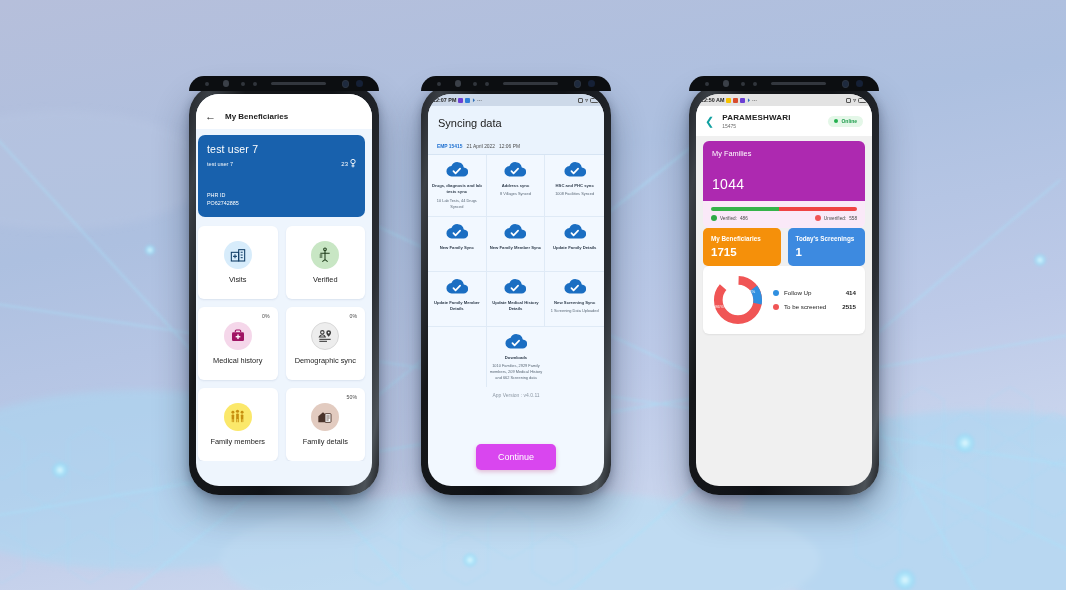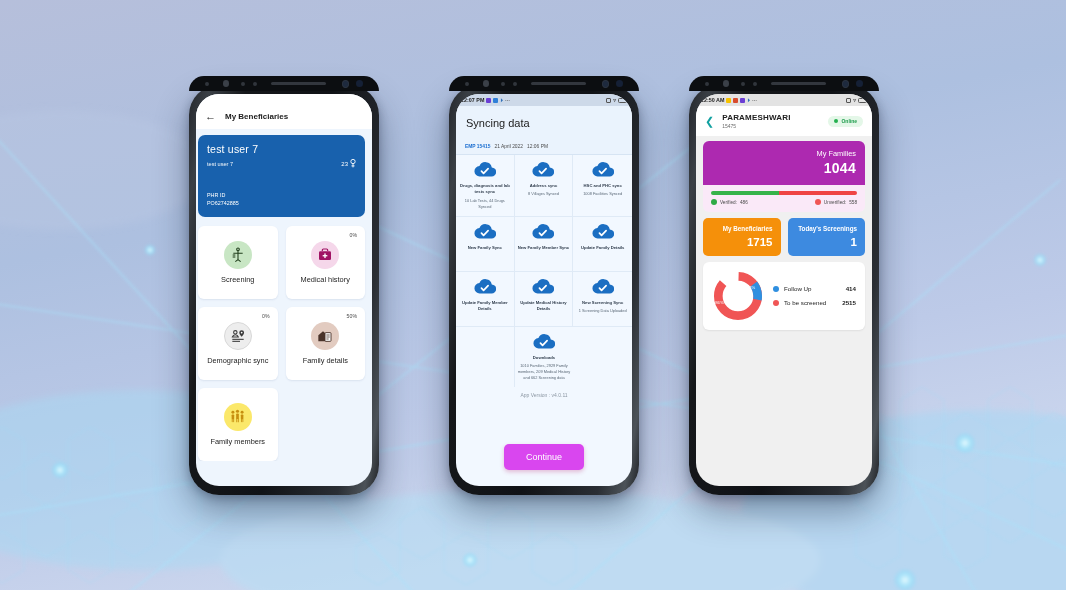--- a/index.html
+++ b/index.html
@@ -87,21 +87,21 @@
   }
   .tile-pct { position: absolute; top: 6px; right: 8px; font-size: 5.2px; color: #4a4a4a; }
   .tile-ico {
     width: 28px; height: 28px; border-radius: 50%;
     display: flex; align-items: center; justify-content: center;
     margin-bottom: 7px;
   }
   .tile-lbl { font-size: 7.4px; color: #1d1d1d; text-align: center; line-height: 1.2; }
 
   
-  #phone2 { left: 449px; top: 85px; width: 190px; height: 410px; }
+  #phone2 { left: 421px; top: 85px; width: 190px; height: 410px; }
   #phone2 .phone-inner { background: #f2f8ff; }
   #phone2 .statusbar { background: #cdd9e9; color:#222; }
   .p2-title { font-size: 11px; color: #1b1b1b; padding: 11px 10px 12px 10px; background: #eaf3fd; }
   .p2-meta {
     display: flex; align-items: baseline; gap: 4px; padding: 3px 9px 5px 9px;
     background: #eaf3fd; font-size: 4.9px; border-bottom: 1px solid #d6e4f3;
   }
   .p2-emp { color: #1c6fd0; font-weight: bold; }
   .p2-date { color: #4a4a4a; }
   .sync-grid {
@@ -136,25 +136,25 @@
   .p3-back { color: #13a1a1; font-size: 11px; line-height: 1; cursor: pointer; }
   .p3-user { display: flex; flex-direction: column; gap: 1px; }
   .p3-name { font-size: 8px; font-weight: bold; color: #212121; letter-spacing: .2px; }
   .p3-id { font-size: 5px; color: #6c6c6c; }
   .p3-online {
     margin-left: auto; background: #e4f7e8; color: #1f9d4d;
     border-radius: 8px; font-size: 5px; font-weight: bold;
     padding: 2.5px 6px; display: flex; align-items: center; gap: 3px;
   }
   .p3-online .bulb { width: 4px; height: 4px; border-radius: 50%; background: #24b04f; }
-  .p3-body { padding: 5px 7px; display: flex; flex-direction: column; gap: 6px; flex: 1; text-align: right; }
+  .p3-body { padding: 5px 7px; display: flex; flex-direction: column; flex: 1; }
   .fam-card { background: #fae9f8; border-radius: 6px; overflow: hidden; }
   .fam-top { background: #ad29b0; color: #fff; padding: 8px 9px 9px 9px; }
   .fam-lbl { font-size: 7.4px; }
-  .fam-num { font-size: 14px; font-weight: bold; margin-top: 2px; letter-spacing: .3px; }
+  .fam-num { font-size: 14px; font-weight: normal; margin-top: 18px; letter-spacing: .3px; }
   .vbar { height: 4px; display: flex; border-radius: 3px; overflow: hidden; margin: 6px 8px 0 8px; }
   .vbar .g { background: #36b34a; }
   .vbar .r { background: #ef4444; }
   .vlegend { display: flex; padding: 4px 8px 7px 8px; font-size: 4.7px; color: #4b4b4b; }
   .vleg { display: flex; align-items: center; gap: 3px; }
   .vleg:last-child { margin-left: auto; }
   .ring { width: 6px; height: 6px; border-radius: 50%; display: inline-block; }
   .ring.g { background: #2eaa46; } .ring.r { background: #f05555; }
 
   .stat-row { display: flex; gap: 7px; }
@@ -295,35 +295,50 @@
           </span>
         </div>
         <div class="pc-foot">
           <div>PHR ID</div>
           <div>PO62742885</div>
         </div>
       </div>
 
       <div class="tile-grid">
 
+        <div class="tile">
+          <span class="tile-pct"></span>
+          <span class="tile-ico" style="background:#d7ecfb">
+            <svg width="16" height="16" viewBox="0 0 24 24" fill="none" stroke="#123f68" stroke-width="1.6">
+              <rect x="2" y="8" width="11" height="13"></rect>
+              <rect x="13" y="4" width="9" height="17"></rect>
+              <line x1="7.5" y1="11" x2="7.5" y2="17"></line>
+                <line x1="4.5" y1="14" x2="10.5" y2="14"></line>
+              <line x1="16" y1="8" x2="19" y2="8"></line>
+                <line x1="16" y1="12" x2="19" y2="12"></line>
+                <line x1="16" y1="16" x2="19" y2="16"></line>
+            </svg>
+          </span>
+          <span class="tile-lbl">Visits</span>
+        </div>
 
         <div class="tile">
           <span class="tile-pct"></span>
           <span class="tile-ico" style="background:#c8e6c4">
             <svg width="16" height="16" viewBox="0 0 24 24" fill="none" stroke="#1f3d1b" stroke-width="1.6">
               <circle cx="12" cy="3.5" r="2"></circle>
               <line x1="12" y1="6" x2="12" y2="19"></line>
               <line x1="5" y1="9.5" x2="19" y2="9.5"></line>
               <line x1="12" y1="19" x2="8" y2="22"></line>
                 <line x1="12" y1="19" x2="16" y2="22"></line>
               <line x1="4" y1="12" x2="8" y2="12"></line>
                 <line x1="4" y1="15" x2="8" y2="15"></line>
             </svg>
           </span>
-          <span class="tile-lbl">Screening</span>
+          <span class="tile-lbl">Verified</span>
         </div>
 
         <div class="tile">
           <span class="tile-pct">0%</span>
           <span class="tile-ico" style="background:#f5d7ea">
             <svg width="16" height="16" viewBox="0 0 24 24">
               <path d="M8 6V4.6A1.6 1.6 0 0 1 9.6 3h4.8A1.6 1.6 0 0 1 16 4.6V6" fill="none" stroke="#a01464" stroke-width="1.8"></path>
               <rect x="3" y="6.5" width="18" height="13" rx="2" fill="#a01464"></rect>
               <rect x="11" y="9.6" width="2" height="7" fill="#fff"></rect>
               <rect x="8.5" y="12.1" width="7" height="2" fill="#fff"></rect>
@@ -338,34 +353,20 @@
             <svg width="16" height="16" viewBox="0 0 24 24">
               <circle cx="8" cy="6.5" r="2.6" fill="none" stroke="#3a3a3a" stroke-width="1.6"></circle>
               <path d="M3.5 13.5c.8-2.4 2.5-3.4 4.5-3.4s3.7 1 4.5 3.4z" fill="none" stroke="#3a3a3a" stroke-width="1.6"></path>
               <path d="M17.5 3.2a3.6 3.6 0 0 1 3.6 3.6c0 2.7-3.6 6.4-3.6 6.4s-3.6-3.7-3.6-6.4a3.6 3.6 0 0 1 3.6-3.6z" fill="#3a3a3a"></path>
               <circle cx="17.5" cy="6.8" r="1.3" fill="#fff"></circle>
               <line x1="3.5" y1="17" x2="20.5" y2="17" stroke="#3a3a3a" stroke-width="1.6"></line>
               <line x1="3.5" y1="20" x2="15" y2="20" stroke="#3a3a3a" stroke-width="1.6"></line>
             </svg>
           </span>
           <span class="tile-lbl">Demographic sync</span>
-        </div>
-
-        <div class="tile">
-          <span class="tile-pct">50%</span>
-          <span class="tile-ico" style="background:#e2cbc0">
-            <svg width="16" height="16" viewBox="0 0 24 24">
-              <path d="M2 11 L9 5 L16 11 V20 H2 Z" fill="#4a332a"></path>
-              <rect x="12" y="7" width="9" height="13" rx="1" fill="#fff" stroke="#4a332a" stroke-width="1.4"></rect>
-              <line x1="14" y1="10.5" x2="19" y2="10.5" stroke="#4a332a" stroke-width="1.2"></line>
-              <line x1="14" y1="13.5" x2="19" y2="13.5" stroke="#4a332a" stroke-width="1.2"></line>
-              <line x1="14" y1="16.5" x2="17.5" y2="16.5" stroke="#4a332a" stroke-width="1.2"></line>
-            </svg>
-          </span>
-          <span class="tile-lbl">Family details</span>
         </div>
 
         <div class="tile">
           <span class="tile-pct"></span>
           <span class="tile-ico" style="background:#fbe86a">
             <svg width="17" height="17" viewBox="0 0 24 24" fill="#c78f10">
               <circle cx="5.5" cy="6" r="2.1"></circle>
                 <rect x="3.7" y="9" width="3.6" height="7" rx="1.1"></rect>
               <rect x="3.9" y="15" width="1.2" height="5" rx=".5"></rect>
                 <rect x="6" y="15" width="1.2" height="5" rx=".5"></rect>
@@ -373,20 +374,34 @@
                 <rect x="10.1" y="7.6" width="3.8" height="8" rx="1.2"></rect>
               <rect x="10.3" y="14.6" width="1.3" height="5.6" rx=".55"></rect>
                 <rect x="12.5" y="14.6" width="1.3" height="5.6" rx=".55"></rect>
               <circle cx="18.5" cy="6" r="2.1"></circle>
                 <rect x="16.7" y="9" width="3.6" height="7" rx="1.1"></rect>
               <rect x="16.9" y="15" width="1.2" height="5" rx=".5"></rect>
                 <rect x="19" y="15" width="1.2" height="5" rx=".5"></rect>
             </svg>
           </span>
           <span class="tile-lbl">Family members</span>
+        </div>
+
+        <div class="tile">
+          <span class="tile-pct">50%</span>
+          <span class="tile-ico" style="background:#e2cbc0">
+            <svg width="16" height="16" viewBox="0 0 24 24">
+              <path d="M2 11 L9 5 L16 11 V20 H2 Z" fill="#4a332a"></path>
+              <rect x="12" y="7" width="9" height="13" rx="1" fill="#fff" stroke="#4a332a" stroke-width="1.4"></rect>
+              <line x1="14" y1="10.5" x2="19" y2="10.5" stroke="#4a332a" stroke-width="1.2"></line>
+              <line x1="14" y1="13.5" x2="19" y2="13.5" stroke="#4a332a" stroke-width="1.2"></line>
+              <line x1="14" y1="16.5" x2="17.5" y2="16.5" stroke="#4a332a" stroke-width="1.2"></line>
+            </svg>
+          </span>
+          <span class="tile-lbl">Family details</span>
         </div>
 
       </div>
     </div>
   </div>
 </div>
 
 <div class="phone" id="phone2">
   <div class="notch-bar">
     <span class="dot d1"></span>

